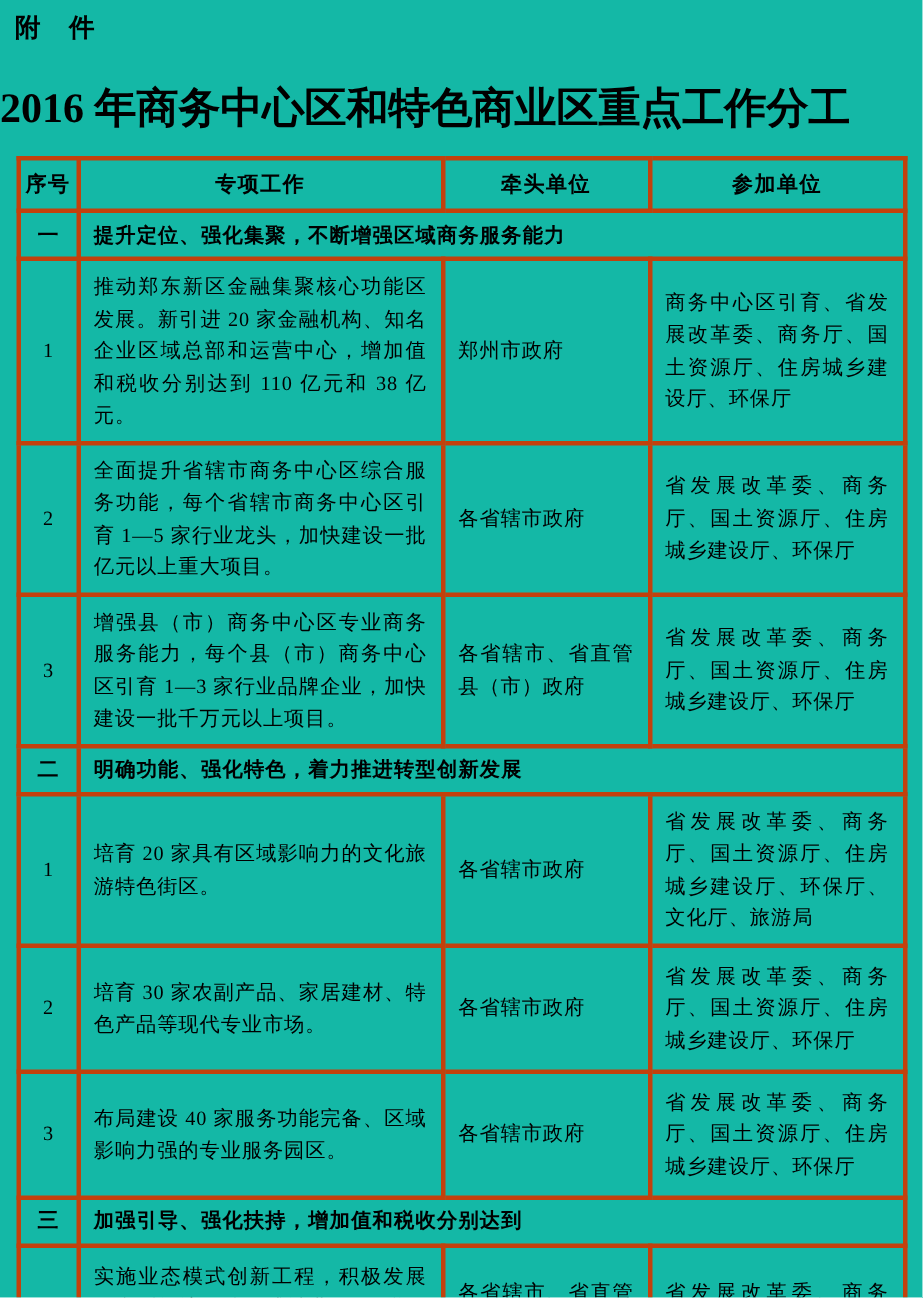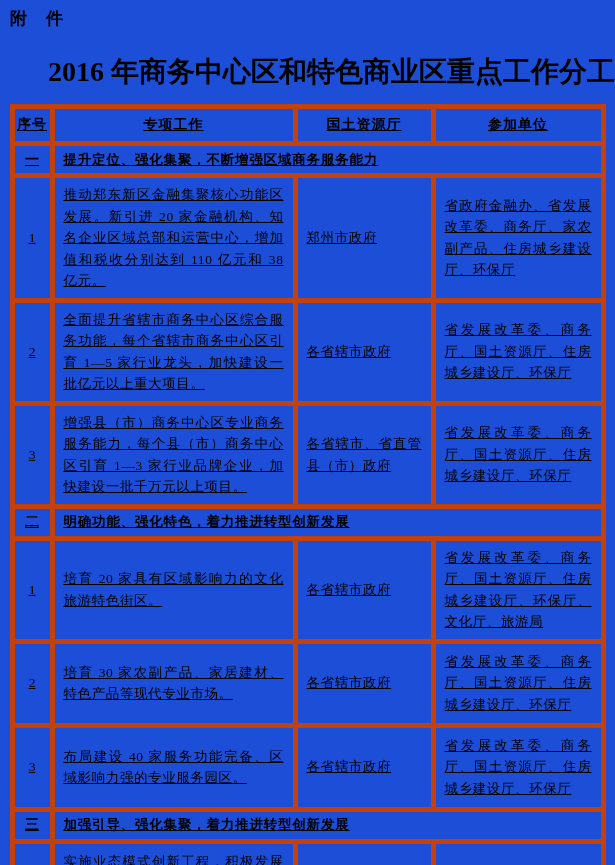--- a/index.html
+++ b/index.html
@@ -1,52 +1,51 @@
 <!DOCTYPE html>
 <html><head>
 <meta charset="utf-8">
 <style>
   html, body { margin: 0; padding: 0; background: #ffffff; }
   .page {
     position: relative;
     width: 615px;
     height: 865px;
-    background: #1d4ed8;
+    background: #14b8a6;
     color: #000000;
     font-family: "Liberation Serif", "DejaVu Serif", serif;
     overflow: hidden;
   }
   .attachment {
     padding: 7px 0 0 10px;
     font-family: "Liberation Sans", "DejaVu Sans", sans-serif;
     font-weight: bold;
     font-size: 17px;
     letter-spacing: 1px;
   }
   .doc-title {
     margin: 23px 0 13px 0;
-    text-align: right;
+    text-align: left;
     font-family: "Liberation Serif", "DejaVu Serif", serif;
     font-weight: bold;
     font-size: 28px;
     letter-spacing: 0px;
     white-space: nowrap;
   }
   table.work-table {
     width: 591px;
     margin: 0 auto;
     border-collapse: collapse;
     table-layout: fixed;
     border: 2px solid #000000;
   }
   table.work-table th, table.work-table td {
-    border: 5px solid #c2410c;
+    border: 3px solid #c2410c;
     vertical-align: middle;
     word-break: break-all;
-    text-decoration: underline;
   }
   th.col-header {
     height: 30px;
     font-family: "Liberation Sans", "DejaVu Sans", sans-serif;
     font-weight: bold;
     font-size: 14px;
     letter-spacing: 1px;
     text-align: center;
   }
   tr.section-row { height: 32px; }
@@ -92,34 +91,34 @@
     <colgroup>
       <col style="width:40px">
       <col style="width:243px">
       <col style="width:138px">
       <col style="width:170px">
     </colgroup>
     <thead>
       <tr id="header-row">
           <th class="col-header">序号</th>
           <th class="col-header">专项工作</th>
-          <th class="col-header">国土资源厅</th>
+          <th class="col-header">牵头单位</th>
           <th class="col-header">参加单位</th>
         </tr>
     </thead>
     <tbody id="table-body">
         <tr class="section-row">
           <td class="section-num">一</td>
           <td colspan="3" class="section-title">提升定位、强化集聚，不断增强区域商务服务能力</td>
         </tr>
         <tr class="data-row">
           <td class="num">1</td>
           <td class="body-cell">推动郑东新区金融集聚核心功能区发展。新引进 20 家金融机构、知名企业区域总部和运营中心，增加值和税收分别达到 110 亿元和 38 亿元。</td>
           <td class="body-cell">郑州市政府</td>
-          <td class="body-cell">省政府金融办、省发展改革委、商务厅、家农副产品、住房城乡建设厅、环保厅</td>
+          <td class="body-cell">商务中心区引育、省发展改革委、商务厅、国土资源厅、住房城乡建设厅、环保厅</td>
         </tr>
         <tr class="data-row">
           <td class="num">2</td>
           <td class="body-cell">全面提升省辖市商务中心区综合服务功能，每个省辖市商务中心区引育 1—5 家行业龙头，加快建设一批亿元以上重大项目。</td>
           <td class="body-cell">各省辖市政府</td>
           <td class="body-cell">省发展改革委、商务厅、国土资源厅、住房城乡建设厅、环保厅</td>
         </tr>
         <tr class="data-row">
           <td class="num">3</td>
           <td class="body-cell">增强县（市）商务中心区专业商务服务能力，每个县（市）商务中心区引育 1—3 家行业品牌企业，加快建设一批千万元以上项目。</td>
@@ -143,21 +142,21 @@
           <td class="body-cell">省发展改革委、商务厅、国土资源厅、住房城乡建设厅、环保厅</td>
         </tr>
         <tr class="data-row">
           <td class="num">3</td>
           <td class="body-cell">布局建设 40 家服务功能完备、区域影响力强的专业服务园区。</td>
           <td class="body-cell">各省辖市政府</td>
           <td class="body-cell">省发展改革委、商务厅、国土资源厅、住房城乡建设厅、环保厅</td>
         </tr>
         <tr class="section-row">
           <td class="section-num">三</td>
-          <td colspan="3" class="section-title">加强引导、强化集聚，着力推进转型创新发展</td>
+          <td colspan="3" class="section-title">加强引导、强化扶持，增加值和税收分别达到</td>
         </tr>
         <tr class="data-row">
           <td class="num">1</td>
           <td class="body-cell">实施业态模式创新工程，积极发展平台型经济、体验式消费、“互联网＋”等新型业态。</td>
           <td class="body-cell">各省辖市、省直管县（市）政府</td>
           <td class="body-cell">省发展改革委、商务厅、科技厅</td>
         </tr>
       </tbody>
   </table>
 </div>

